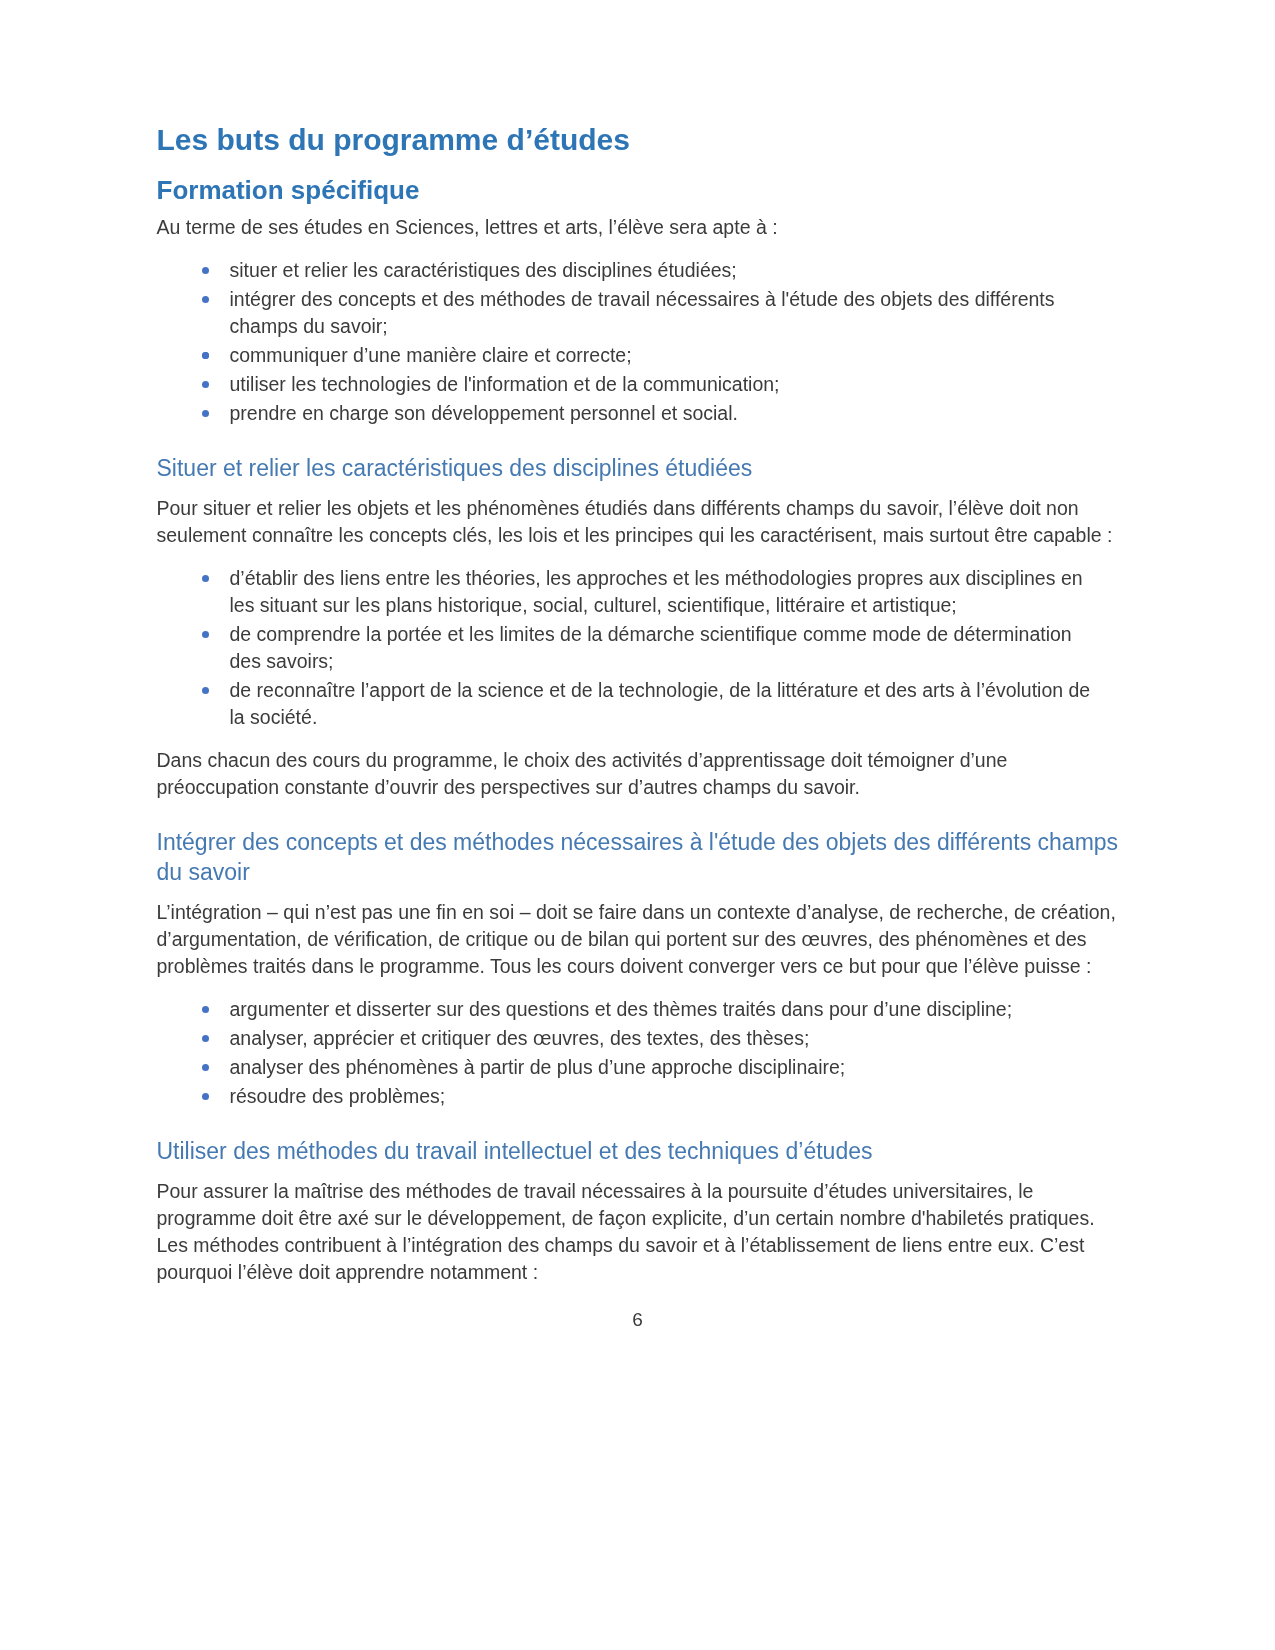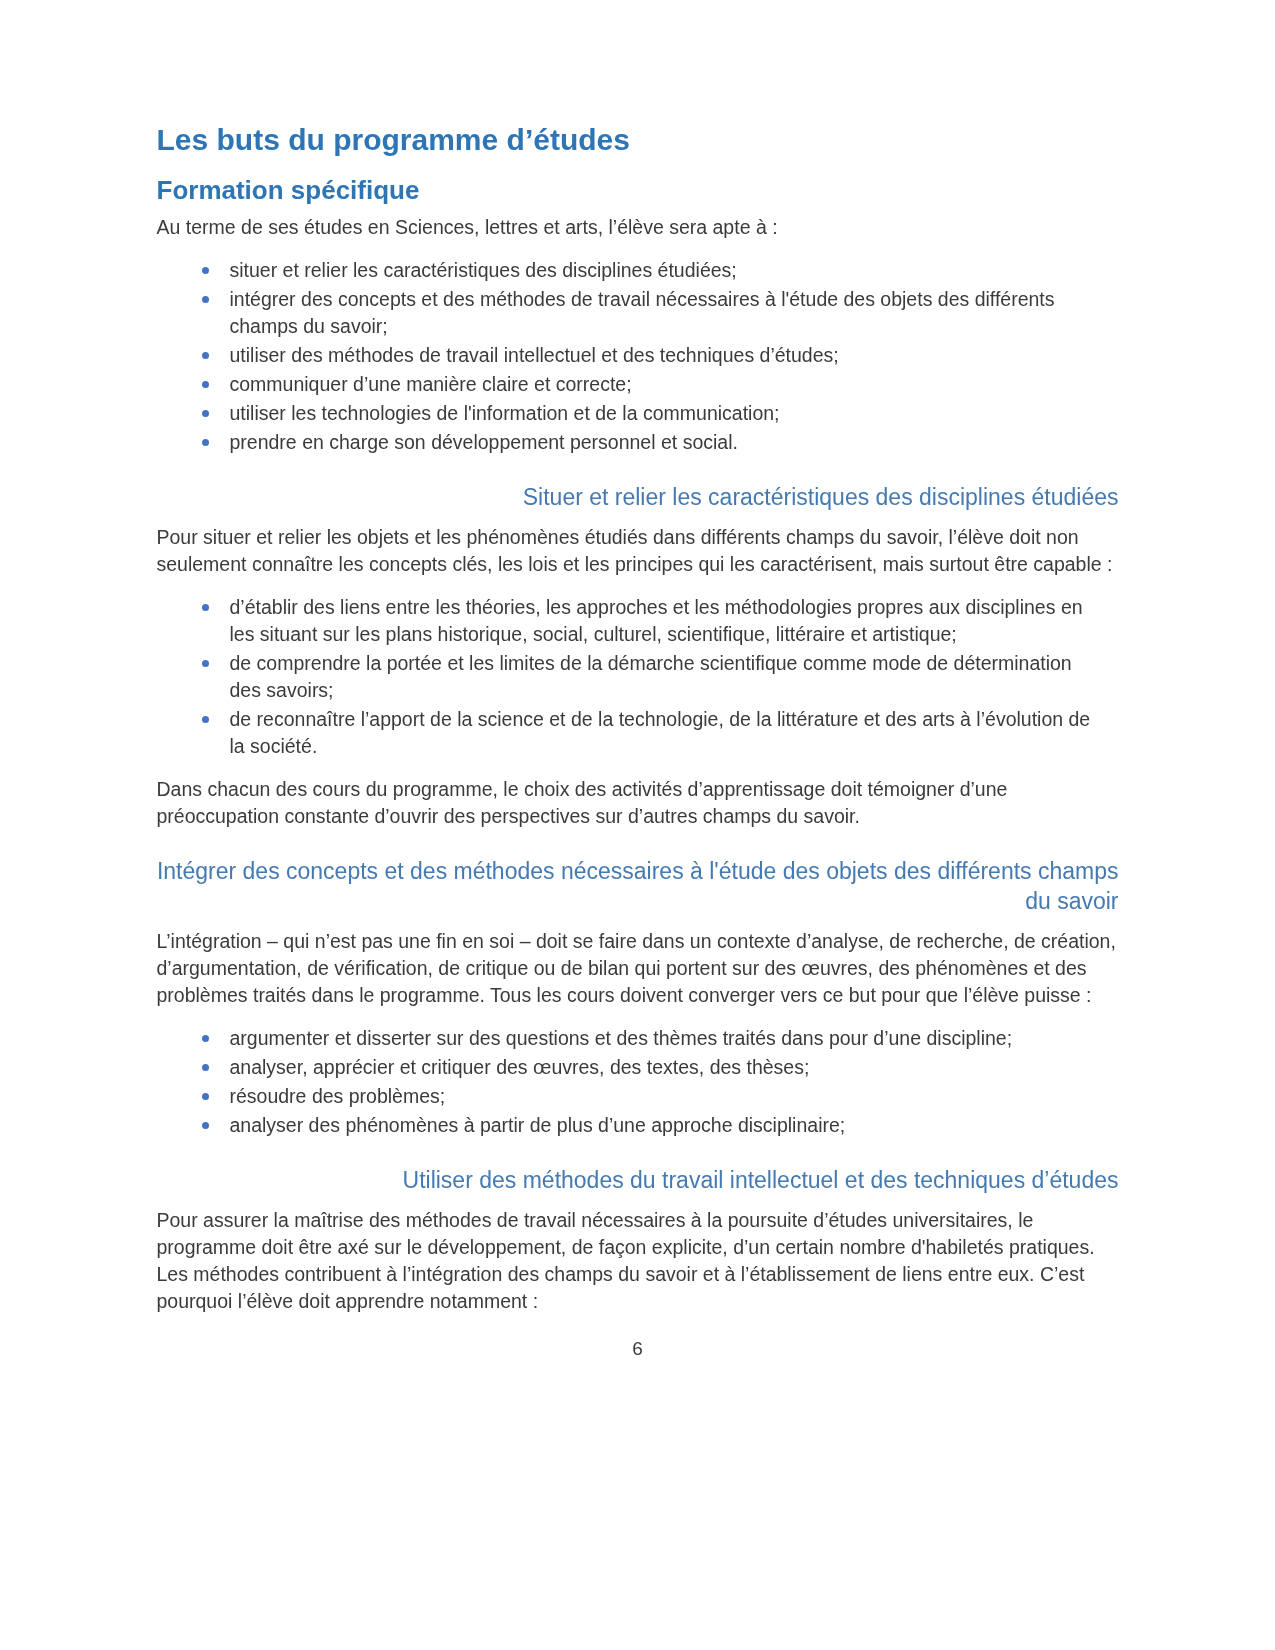--- a/index.html
+++ b/index.html
@@ -30,21 +30,20 @@
     font-weight: bold;
     color: var(--title-blue, #2e75b6);
     margin: 0 0 8px 0;
   }
   h3 {
     font-size: 23px;
     line-height: 30px;
     font-weight: normal;
     color: var(--section-blue, #4579b2);
     margin: 26px 0 12px 0;
-    text-align: right;
   }
   p { margin: 0 0 12px 0; }
   ul.bullets {
     list-style: none;
     margin: 16px 0 16px 0;
     padding: 0;
   }
   ul.bullets li {
     position: relative;
     padding-left: 73px;
@@ -74,21 +73,21 @@
 
   <h1>Les buts du programme d’études</h1>
 
   <h2>Formation spécifique</h2>
 
   <p>Au terme de ses études en Sciences, lettres et arts, l’élève sera apte à :</p>
 
   <ul class="bullets">
     <li><span class="dot"></span><span class="li-text">situer et relier les caractéristiques des disciplines étudiées;</span></li>
     <li><span class="dot"></span><span class="li-text">intégrer des concepts et des méthodes de travail nécessaires à l'étude des objets des différents champs du savoir;</span></li>
-    <li><span class="dot"></span><span class="li-text">utiliser des méthodes de travail intellectuel et des techniques d’études;</span></li>
+    <li><span class="dot"></span></li>
     <li><span class="dot"></span><span class="li-text">communiquer d’une manière claire et correcte;</span></li>
     <li><span class="dot"></span><span class="li-text">utiliser les technologies de l'information et de la communication;</span></li>
     <li><span class="dot"></span><span class="li-text">prendre en charge son développement personnel et social.</span></li>
   </ul>
 
   <h3>Situer et relier les caractéristiques des disciplines étudiées</h3>
 
   <p>Pour situer et relier les objets et les phénomènes étudiés dans différents champs du savoir, l’élève doit non seulement connaître les concepts clés, les lois et les principes qui les caractérisent, mais surtout être capable :</p>
 
   <ul class="bullets">
@@ -99,22 +98,22 @@
 
   <p>Dans chacun des cours du programme, le choix des activités d’apprentissage doit témoigner d’une préoccupation constante d’ouvrir des perspectives sur d’autres champs du savoir.</p>
 
   <h3>Intégrer des concepts et des méthodes nécessaires à l'étude des objets des différents champs du savoir</h3>
 
   <p>L’intégration – qui n’est pas une fin en soi – doit se faire dans un contexte d’analyse, de recherche, de création, d’argumentation, de vérification, de critique ou de bilan qui portent sur des œuvres, des phénomènes et des problèmes traités dans le programme. Tous les cours doivent converger vers ce but pour que l’élève puisse :</p>
 
   <ul class="bullets">
     <li><span class="dot"></span><span class="li-text">argumenter et disserter sur des questions et des thèmes traités dans pour d’une discipline;</span></li>
     <li><span class="dot"></span><span class="li-text">analyser, apprécier et critiquer des œuvres, des textes, des thèses;</span></li>
+    <li><span class="dot"></span><span class="li-text">analyser des phénomènes à partir de plus d’une approche disciplinaire;</span></li>
     <li><span class="dot"></span><span class="li-text">résoudre des problèmes;</span></li>
-    <li><span class="dot"></span><span class="li-text">analyser des phénomènes à partir de plus d’une approche disciplinaire;</span></li>
   </ul>
 
   <h3>Utiliser des méthodes du travail intellectuel et des techniques d’études</h3>
 
   <p>Pour assurer la maîtrise des méthodes de travail nécessaires à la poursuite d’études universitaires, le programme doit être axé sur le développement, de façon explicite, d’un certain nombre d'habiletés pratiques. Les méthodes contribuent à l’intégration des champs du savoir et à l’établissement de liens entre eux. C’est pourquoi l’élève doit apprendre notamment :</p>
 
   <div class="page-number">6</div>
 
 </div>
 

